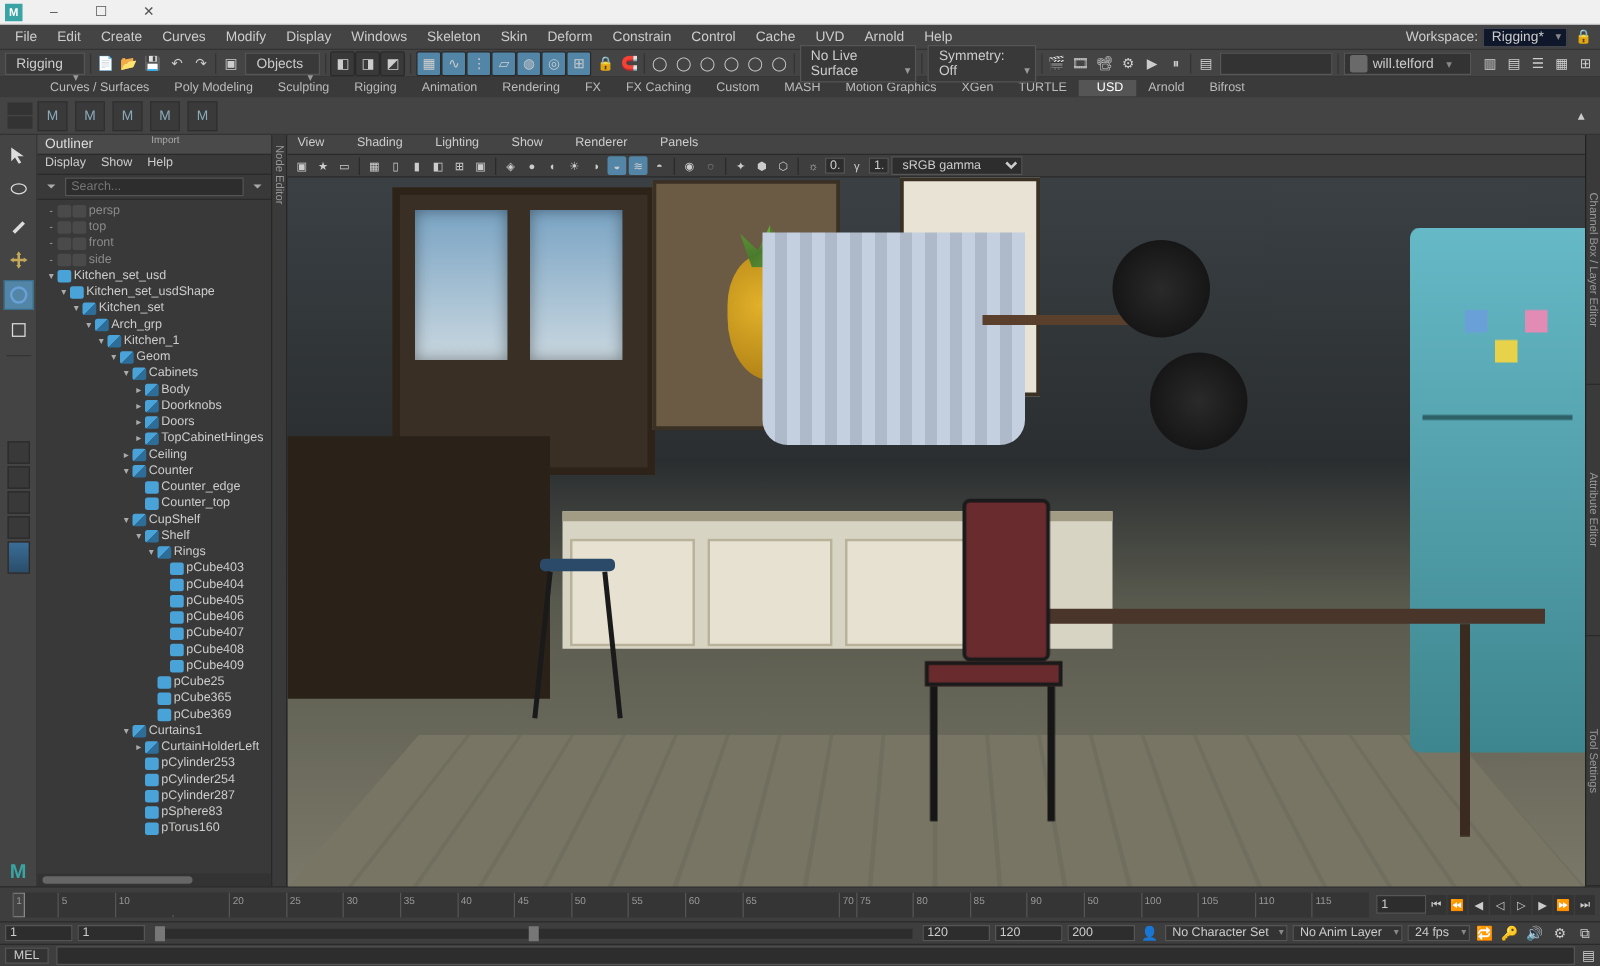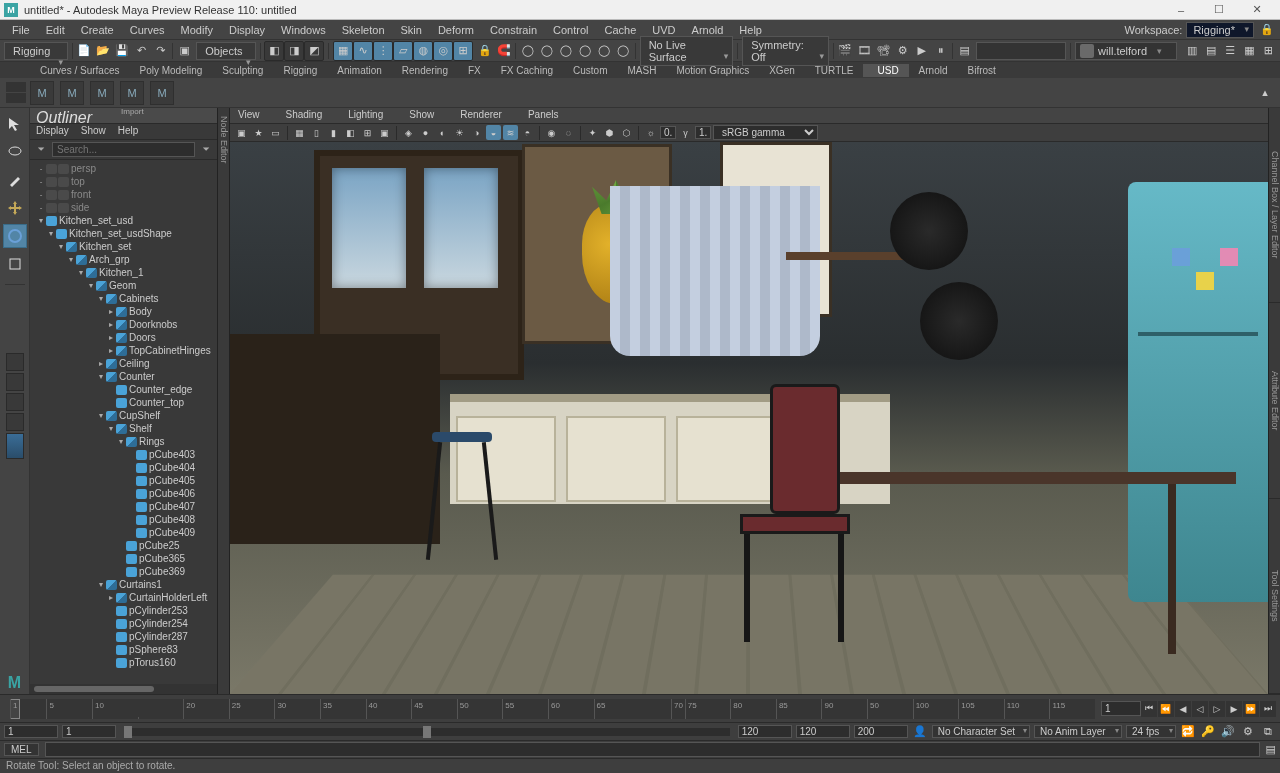--- a/index.html
+++ b/index.html
@@ -47,21 +47,21 @@
 
 .lefttools { width: 30px; background: #444; display: flex; flex-direction: column; align-items: center; padding-top: 4px; gap: 4px; border-right: 1px solid #333; }
 .lefttools .toolbtn { width: 24px; height: 24px; display: flex; align-items: center; justify-content: center; border: 1px solid transparent; }
 .lefttools .toolbtn.sel { background: #5285a6; border-color: #3a6d8a; }
 .lefttools .divider { width: 20px; height: 1px; background: #333; margin: 4px 0; }
 .lefttools .toolbox2 { margin-top: 60px; display: flex; flex-direction: column; gap: 2px; }
 .lefttools .toolbox2 .tb2 { width: 18px; height: 18px; background: #393939; border: 1px solid #2a2a2a; }
 
 
 .outliner { width: 188px; background: #393939; display: flex; flex-direction: column; border-right: 1px solid #222; }
-.outliner .panel-title { height: 16px; background: #4a4a4a; padding: 1px 6px; color: #ddd; font-size: 16px; border-bottom: 1px solid #2a2a2a; font-style: italic; }
+.outliner .panel-title { height: 16px; background: #4a4a4a; padding: 1px 6px; color: #ddd; font-size: 11px; border-bottom: 1px solid #2a2a2a; }
 .outliner .panel-menu { height: 16px; display: flex; gap: 12px; padding: 1px 6px; border-bottom: 1px solid #2a2a2a; }
 .outliner .panel-menu span { color: #ccc; font-size: 10px; cursor: pointer; }
 .outliner .search { display: flex; align-items: center; padding: 2px 4px; gap: 4px; border-bottom: 1px solid #2a2a2a; }
 .outliner .search .filter { width: 14px; height: 14px; display: flex; align-items: center; justify-content: center; color: #aaa; font-size: 9px; }
 .outliner .search input { flex: 1; background: #2d2d2d; border: 1px solid #555; color: #aaa; padding: 1px 4px; font-size: 10px; }
 .outliner .tree { flex: 1; overflow: hidden; padding: 2px 0; }
 .tree-row { display: flex; align-items: center; height: 13px; color: #ccc; cursor: pointer; white-space: nowrap; }
 .tree-toggle { width: 10px; display: inline-flex; justify-content: center; color: #aaa; font-size: 8px; }
 .tree-icons { display: inline-flex; gap: 1px; margin-right: 2px; }
 .node-icon { width: 11px; height: 10px; border-radius: 2px; display: inline-block; }
@@ -156,21 +156,20 @@
 
 svg { pointer-events:none; }
 </style>
 </head>
 <body>
 
 <div class="app">
 
   <div class="titlebar">
     <div class="icon">M</div>
-    <div class="title">untitled* - Autodesk Maya Preview Release 110: untitled</div>
     <div class="winbtn">–</div>
     <div class="winbtn">☐</div>
     <div class="winbtn">✕</div>
   </div>
 
   <div class="menubar">
     <div id="menu-items" style="display: flex;">
         <div class="menu-item">File</div>
         <div class="menu-item">Edit</div>
         <div class="menu-item">Create</div>
@@ -863,15 +862,14 @@
     <div class="ib">⚙</div>
     <div class="ib">⧉</div>
   </div>
 
   <div class="cmdline">
     <div class="mel">MEL</div>
     <input style="">
     <div class="ib">▤</div>
   </div>
 
-  <div class="statusbar">Rotate Tool: Select an object to rotate.</div>
 
 </div>
 
 </body></html>

